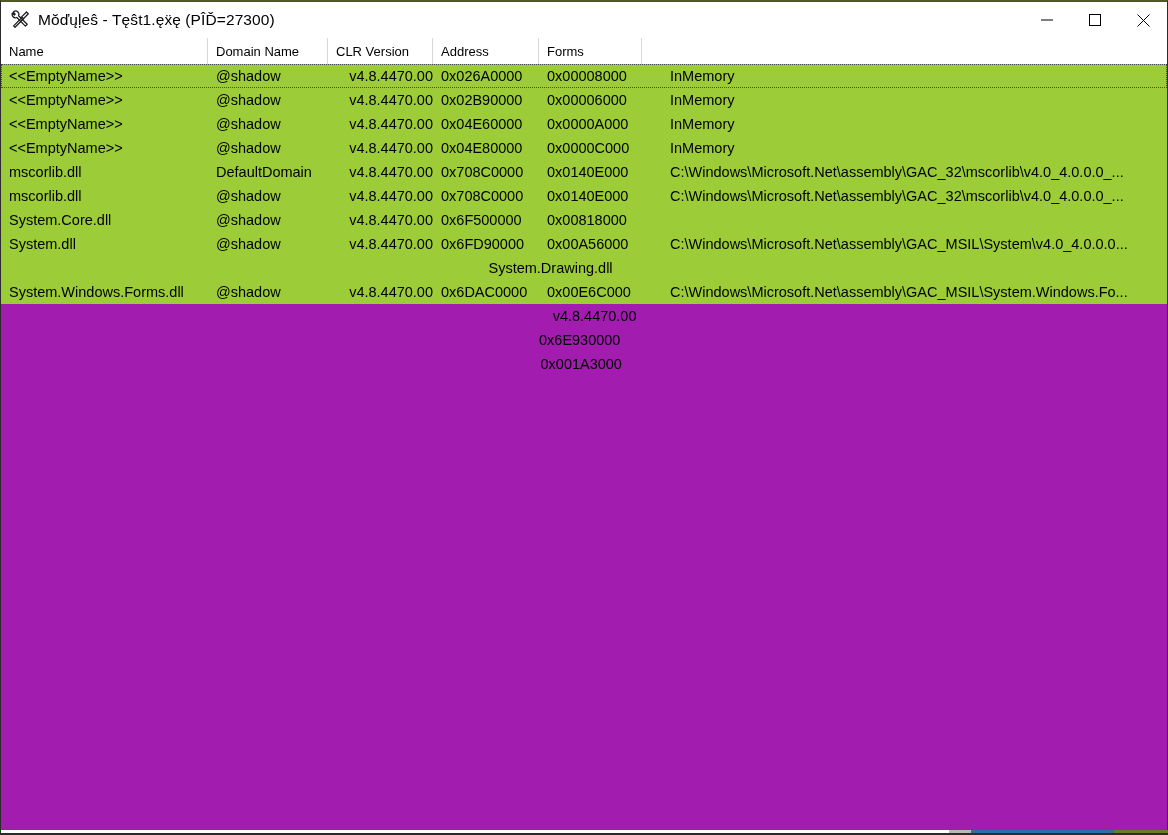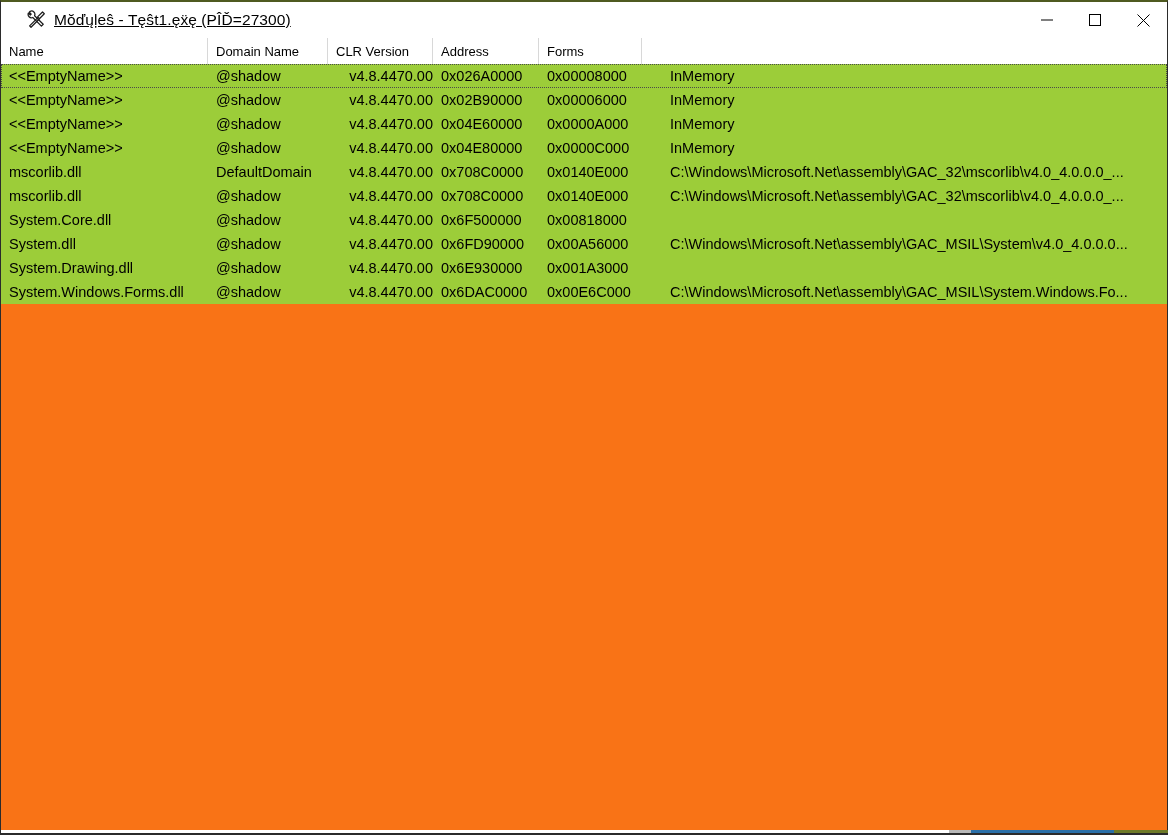--- a/index.html
+++ b/index.html
@@ -32,25 +32,24 @@
     height: 36px;
     flex: 0 0 36px;
     background: #ffffff;
     display: flex;
     align-items: center;
     position: relative;
   }
   #title-left {
     display: flex;
     align-items: center;
-    padding-left: 24px;
+    padding-left: 8px;
     height: 100%;
     flex: 1 1 auto;
     min-width: 0;
-    text-decoration: underline;
   }
   #app-icon {
     width: 22px;
     height: 22px;
     flex: 0 0 22px;
     display: flex;
     align-items: center;
     justify-content: center;
     margin-right: 7px;
   }
@@ -96,21 +95,21 @@
     border-right: 1px solid #d8d8d8;
     overflow: hidden;
     white-space: nowrap;
     flex: 0 0 auto;
   }
   .hcell.last { border-right: none; flex: 1 1 auto; }
 
   
   #list-body {
     flex: 1 1 auto;
-    background: #f97316;
+    background: #a21caf;
     position: relative;
     overflow: hidden;
   }
   #rows {
     background: #9ccd39;
   }
   .row {
     height: 24px;
     display: flex;
     align-items: center;
@@ -264,21 +263,21 @@
           <div class="cell c-size">0x00818000</div>
         </div>
         <div class="row" style="background: rgb(156, 205, 57); color: rgb(0, 0, 0);">
           <div class="cell c-name">System.dll</div>
           <div class="cell c-domain">@shadow</div>
           <div class="cell c-clr">v4.8.4470.00</div>
           <div class="cell c-addr">0x6FD90000</div>
           <div class="cell c-size">0x00A56000</div>
           <div class="cell c-path last">C:\Windows\Microsoft.Net\assembly\GAC_MSIL\System\v4.0_4.0.0.0...</div>
         </div>
-        <div class="row" style="background: rgb(156, 205, 57); color: rgb(0, 0, 0);">
+        <div class="row" style="background: rgb(156, 205, 57); color: rgb(0, 0, 0); flex-direction: column;">
           <div class="cell c-name">System.Drawing.dll</div>
           <div class="cell c-domain">@shadow</div>
           <div class="cell c-clr">v4.8.4470.00</div>
           <div class="cell c-addr">0x6E930000</div>
           <div class="cell c-size">0x001A3000</div>
         </div>
         <div class="row" style="background: rgb(156, 205, 57); color: rgb(0, 0, 0);">
           <div class="cell c-name">System.Windows.Forms.dll</div>
           <div class="cell c-domain">@shadow</div>
           <div class="cell c-clr">v4.8.4470.00</div>

